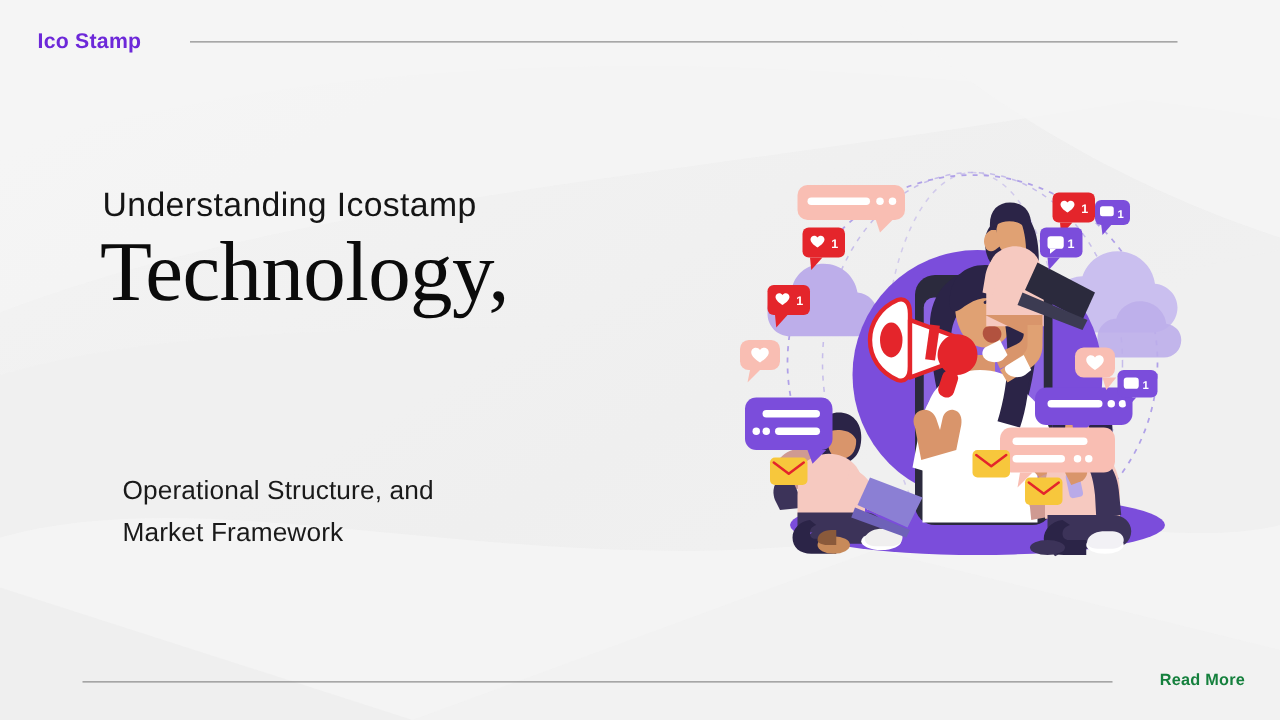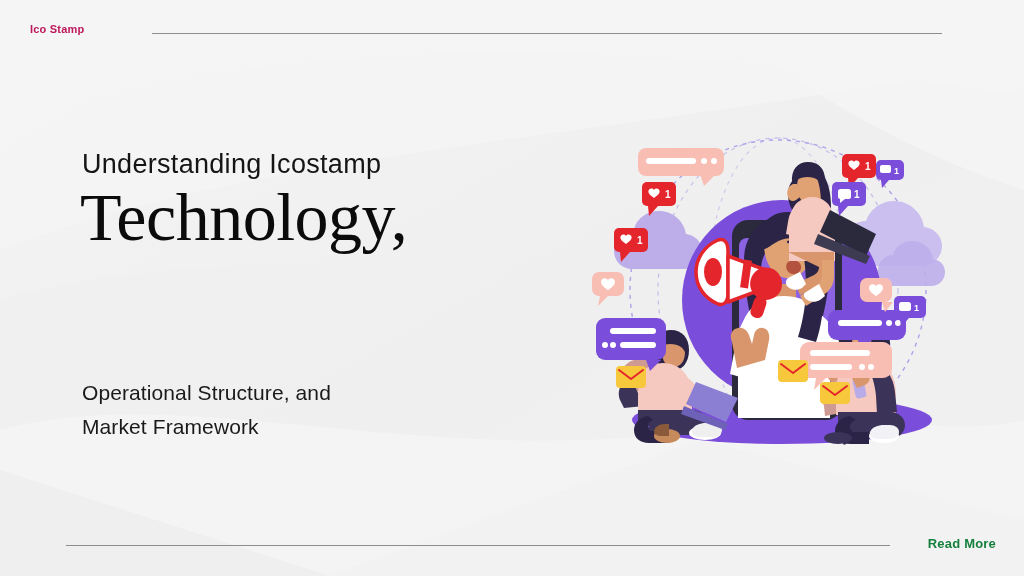--- a/index.html
+++ b/index.html
@@ -14,22 +14,22 @@
     position:absolute; inset:0;
     width:1024px; height:576px;
     background:#f2f2f2;
     overflow:hidden;
   }
   .bg-texture { position:absolute; inset:0; width:1024px; height:576px; }
 
   
   .brand {
     position:absolute; left:30px; top:23px;
-    font-size:11px; font-weight:bold; letter-spacing:.2px;
-    color:#be185d; white-space:nowrap;
+    font-size:17px; font-weight:bold; letter-spacing:.2px;
+    color:#6d28d9; white-space:nowrap;
   }
   .rule-top {
     position:absolute; left:152px; top:33px;
     width:790px; height:1px; background:#8d8d8d;
   }
   .rule-bottom {
     position:absolute; left:66px; top:545px;
     width:824px; height:1px; background:#8d8d8d;
   }
   .read-more {
@@ -45,21 +45,21 @@
     color:#151515; white-space:nowrap;margin-top:16px;
   }
   .headline {
     position:absolute; left:80px; top:185px;
     font-family:Liberation Serif, serif;
     font-size:68px; line-height:.97; font-weight:400;
     color:#0b0b0b; letter-spacing:-.5px; white-space:nowrap;
   }
   .headline .ln { display:block; }
   .subhead {
-    position:absolute; left:82px; top:376px;
+    position:absolute; left:98px; top:376px;
     font-size:21px; line-height:1.62; font-weight:400;
     color:#1a1a1a; letter-spacing:.1px; white-space:nowrap;
   }
   .subhead .ln { display:block; }
 
   
   .illustration { position:absolute; left:592px; top:120px; width:372px; height:340px; }
 </style>
 </head>
 <body>

